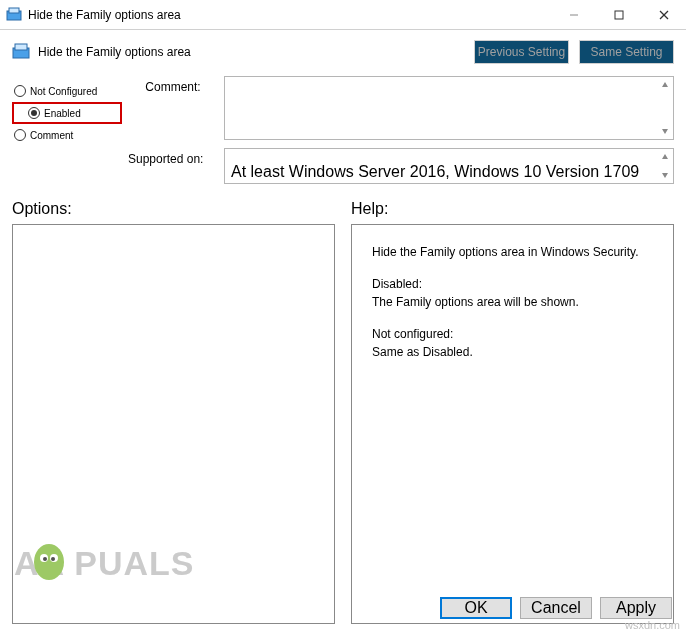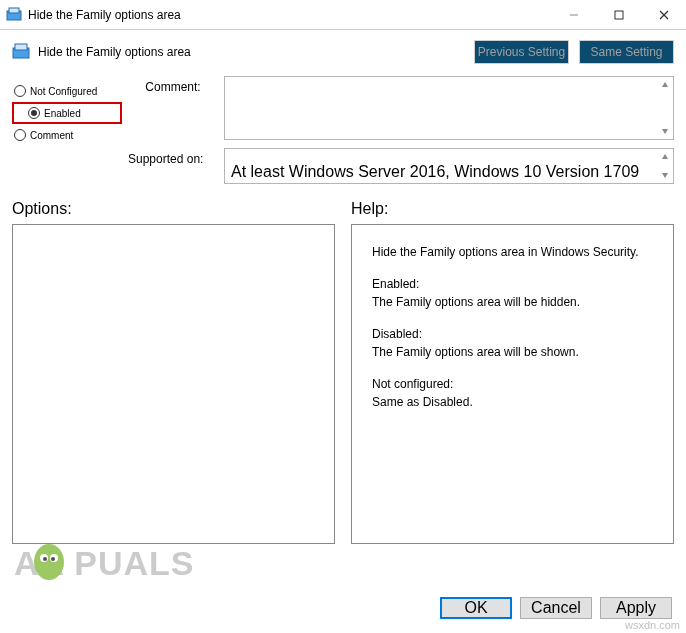--- a/index.html
+++ b/index.html
@@ -98,21 +98,21 @@
   .sa svg { width: 8px; height: 8px; fill: #888; }
   .lower {
     display: grid;
     grid-template-columns: 1fr 1fr;
     column-gap: 16px;
     padding: 12px 12px 0 12px;
   }
   .sect-label { font-size: 16px; margin-bottom: 6px; }
   .panel {
     border: 1px solid #888;
-    height: 320px;
+    height: 400px;
     background: #fff;
     position: relative;
   }
   .help-content {
     padding: 18px 20px;
     font-size: 12px;
     line-height: 1.5;
   }
   .help-content p { margin: 0 0 14px 0; }
   .footer {
@@ -247,21 +247,20 @@
 <div class="lower">
   <div>
     <div class="sect-label">Options:</div>
     <div class="panel"></div>
   </div>
   <div>
     <div class="sect-label">Help:</div>
     <div class="panel">
       <div class="help-content">
         <p>Hide the Family options area in Windows Security.</p>
-        <p><span>Enabled:</span><br><span>The Family options area will be hidden.</span></p>
         <p><span>Disabled:</span><br><span>The Family options area will be shown.</span></p>
         <p><span>Not configured:</span><br><span>Same as Disabled.</span></p>
       </div>
     </div>
   </div>
 </div>
 
 <div class="footer">
   <div class="btn primary">OK</div>
   <div class="btn">Cancel</div>

